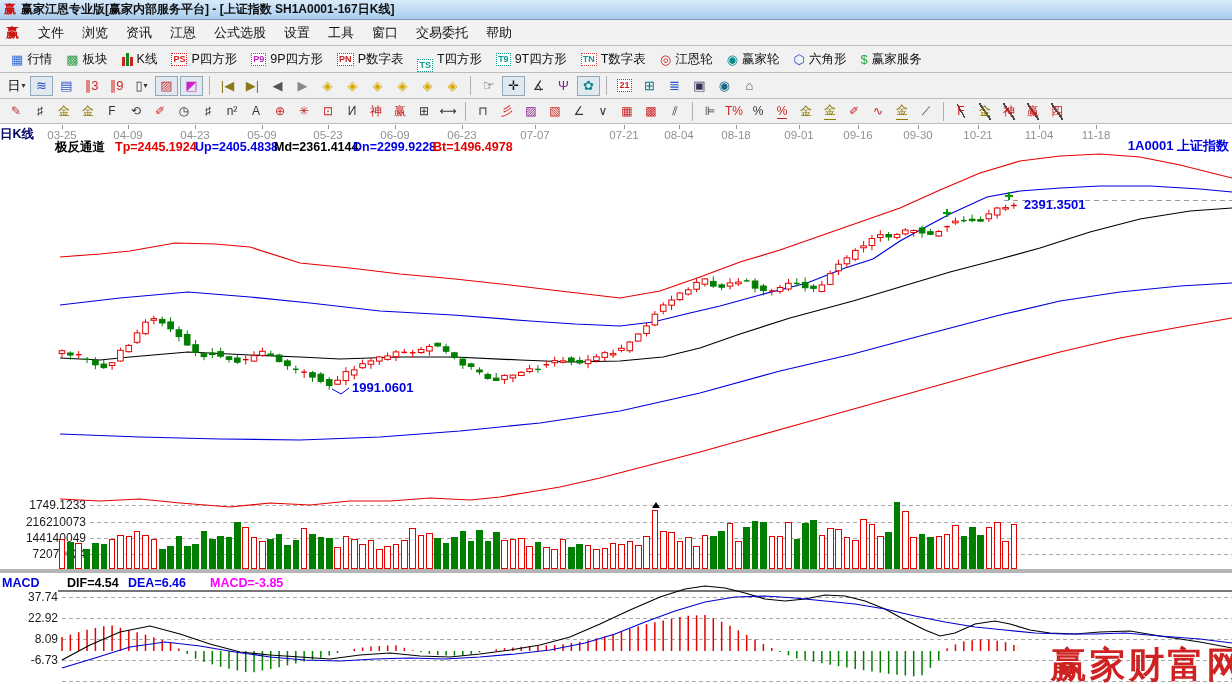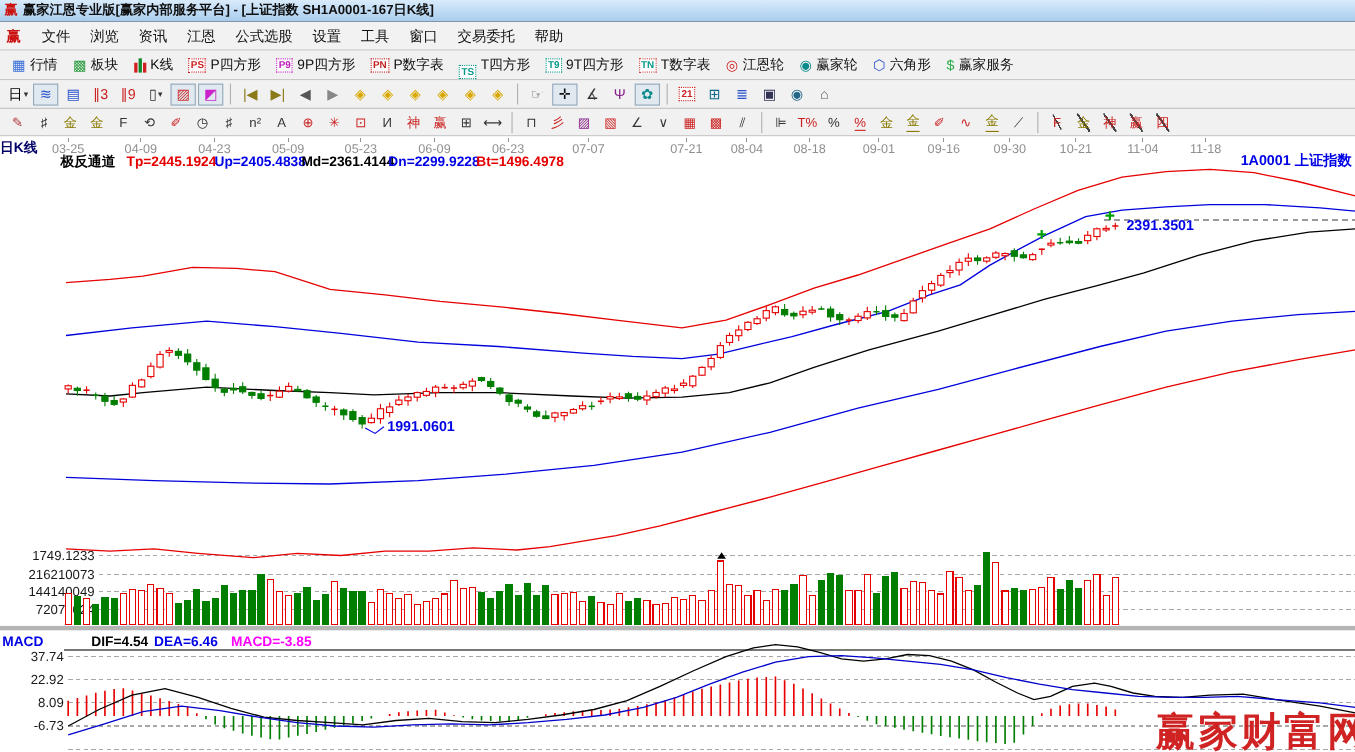--- a/index.html
+++ b/index.html
@@ -883,16 +883,16 @@
     </svg>
   <span class="ovl kl">日K线</span>
   <span class="ovl sym">1A0001  上证指数</span>
 <span class="ovl" style="left: 55px; top: 16px; color: rgb(0, 0, 0);">极反通道</span>
     <span class="ovl" style="left: 115px; top: 16px; color: rgb(230, 0, 0);">Tp=2445.1924</span>
     <span class="ovl" style="left: 195px; top: 16px; color: rgb(0, 0, 230);">Up=2405.4838</span>
     <span class="ovl" style="left: 274px; top: 16px; color: rgb(0, 0, 0);">Md=2361.4144</span>
     <span class="ovl" style="left: 353px; top: 16px; color: rgb(0, 0, 230);">Dn=2299.9228</span>
     <span class="ovl" style="left: 433px; top: 16px; color: rgb(230, 0, 0);">Bt=1496.4978</span>
     <span class="ovl" style="left: 2px; top: 452px; color: rgb(0, 0, 230);">MACD</span>
-    <span class="ovl" style="left: 67px; top: 452px; color: rgb(0, 0, 0); margin-left: 16px;">DIF=4.54</span>
-    <span class="ovl" style="left: 140px; top: 452px; color: rgb(0, 0, 230);">DEA=6.46</span>
+    <span class="ovl" style="left: 67px; top: 452px; color: rgb(0, 0, 0);">DIF=4.54</span>
+    <span class="ovl" style="left: 128px; top: 452px; color: rgb(0, 0, 230);">DEA=6.46</span>
     <span class="ovl" style="left: 210px; top: 452px; color: rgb(255, 0, 255);">MACD=-3.85</span>
   </div>
 
 </body></html>

